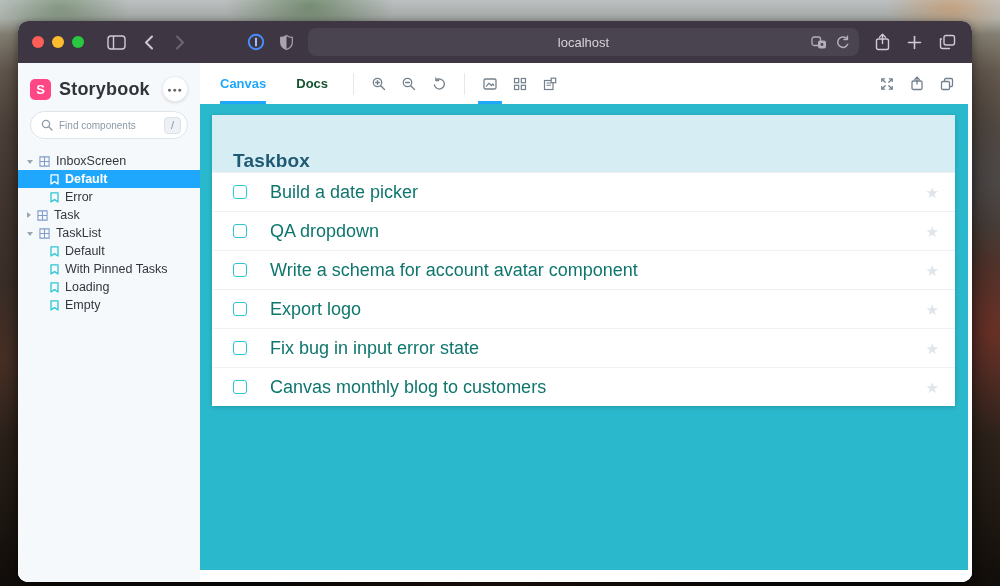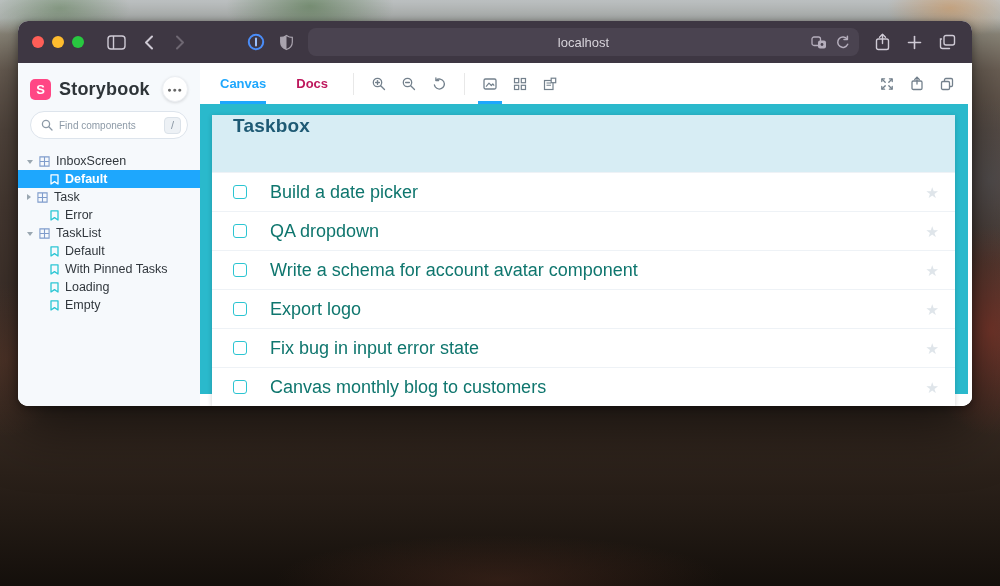--- a/index.html
+++ b/index.html
@@ -14,21 +14,21 @@
       radial-gradient(100px 150px at 990px 330px, rgba(165,60,45,.55), transparent 70%),
       radial-gradient(90px 120px at 990px 180px, rgba(90,90,95,.6), transparent 70%),
       radial-gradient(80px 110px at 6px 360px,  rgba(120,70,50,.4), transparent 70%),
       radial-gradient(300px 60px at 500px 580px, rgba(100,55,40,.35), transparent 75%),
       linear-gradient(180deg, #c2c6c7 0px, #b4b8b6 18px, #8a8578 34px, #6e6257 70px,
         #584b42 130px, #4b3d35 210px, #41332c 310px, #33271f 430px, #221a14 520px, #140f0b 586px);
   }
 
   
   .window {
-    position:absolute; left:18px; top:21px; width:954px; height:385px;
+    position:absolute; left:18px; top:21px; width:954px; height:561px;
     border-radius:10px; overflow:hidden;
     box-shadow:0 22px 55px rgba(0,0,0,.55), 0 2px 8px rgba(0,0,0,.4);
     display:flex; flex-direction:column; background:#fff;
   }
 
   
   .titlebar {
     height:42px; flex:0 0 42px; background:#3e3743;
     display:flex; align-items:center; padding:0 14px; gap:0;
   }
@@ -84,40 +84,40 @@
   .trow .bicon { margin-left:32px; display:flex; color:#2cc6d4; }
   .trow .tlabel { margin-left:6px; white-space:nowrap; }
   .trow.sel { background:#1ea7fd; color:#fff; font-weight:bold; }
   .trow.sel .bicon { color:#fff; }
 
   
   .main { flex:1; display:flex; flex-direction:column; min-width:0; }
   .toolbar { height:41px; flex:0 0 41px; background:#fff; display:flex; align-items:center; padding-left:5px; }
   .tab {
     height:41px; display:flex; align-items:center; padding:0 15px; font-size:13px; font-weight:bold;
-    color:#be185d; position:relative; cursor:pointer;
+    color:#14532d; position:relative; cursor:pointer;
   }
   .tab.active { color:#1ea7fd; }
   .tab.active::after { content:""; position:absolute; left:15px; right:15px; bottom:0; height:3px; background:#1ea7fd; }
   .vsep { width:1px; height:22px; background:#e8e8e8; margin:0 10px; }
   .tbtn {
     height:41px; width:30px; display:flex; align-items:center; justify-content:center;
     color:#73808c; position:relative; cursor:pointer;
   }
   .tbtn.underlined::after { content:""; position:absolute; left:3px; right:3px; bottom:0; height:3px; background:#1ea7fd; }
   .tool-right { margin-left:auto; display:flex; margin-right:10px; }
 
   
   .canvas { flex:1; position:relative; background:#fff; min-height:0; }
   .teal { position:absolute; left:0; top:0; right:4px; bottom:12px; background:#2ab9cc; }
   .card {
     position:absolute; left:12px; top:11px; width:743px; background:#fff;
     box-shadow:0 1px 5px rgba(0,0,0,.18);
   }
-  .card-header { height:57px; background:#d7edf4; display:flex; align-items:flex-start; padding:0 21px; }
+  .card-header { height:57px; background:#d7edf4; display:flex; align-items:flex-end; padding:0 21px; }
   .card-header h1 { font-size:19px; font-weight:800; color:#1e5a74; letter-spacing:.2px; }
   .task { height:39px; display:flex; align-items:center; padding:0 16px 0 21px; border-top:1px solid #eef2f6; background:#fff; }
   .task:first-of-type { border-top:none; }
   .cb { width:14px; height:14px; border:1.5px solid #2cc5d2; border-radius:3px; background:#fff; flex:0 0 auto; cursor:pointer; }
   .task .ttl { margin-left:23px; font-size:18px; color:#0f766e; }
   .task .star { margin-left:auto; color:#dfe5ea; font-size:15px; cursor:pointer; line-height:1; }
 
   svg { display:block; }
 </style>
 </head>
@@ -231,36 +231,36 @@
           <span class="tlabel">InboxScreen</span>
         </div>
         <div class="trow story sel">
           <span class="bicon">
             <svg width="9" height="11" viewBox="0 0 9 11">
                 <path d="M1,0.8 H8 V10 L4.5,7.6 L1,10 Z" fill="none" stroke="currentColor" stroke-width="1.3" stroke-linejoin="round"></path>
               </svg>
           </span>
           <span class="tlabel">Default</span>
         </div>
+        <div class="trow story">
+          <span class="bicon">
+            <svg width="9" height="11" viewBox="0 0 9 11">
+                <path d="M1,0.8 H8 V10 L4.5,7.6 L1,10 Z" fill="none" stroke="currentColor" stroke-width="1.3" stroke-linejoin="round"></path>
+              </svg>
+          </span>
+          <span class="tlabel">Error</span>
+        </div>
         <div class="trow comp">
           <span class="caret right"></span>
           <span class="cicon">
             <svg width="11" height="11" viewBox="0 0 12 12">
                 <path d="M1,1 H11 V11 H1 Z M1,6 H11 M6,1 V11" fill="none" stroke="currentColor" stroke-width="1.2"></path>
               </svg>
           </span>
           <span class="tlabel">Task</span>
-        </div>
-        <div class="trow story">
-          <span class="bicon">
-            <svg width="9" height="11" viewBox="0 0 9 11">
-                <path d="M1,0.8 H8 V10 L4.5,7.6 L1,10 Z" fill="none" stroke="currentColor" stroke-width="1.3" stroke-linejoin="round"></path>
-              </svg>
-          </span>
-          <span class="tlabel">Error</span>
         </div>
         <div class="trow comp">
           <span class="caret down"></span>
           <span class="cicon">
             <svg width="11" height="11" viewBox="0 0 12 12">
                 <path d="M1,1 H11 V11 H1 Z M1,6 H11 M6,1 V11" fill="none" stroke="currentColor" stroke-width="1.2"></path>
               </svg>
           </span>
           <span class="tlabel">TaskList</span>
         </div>

